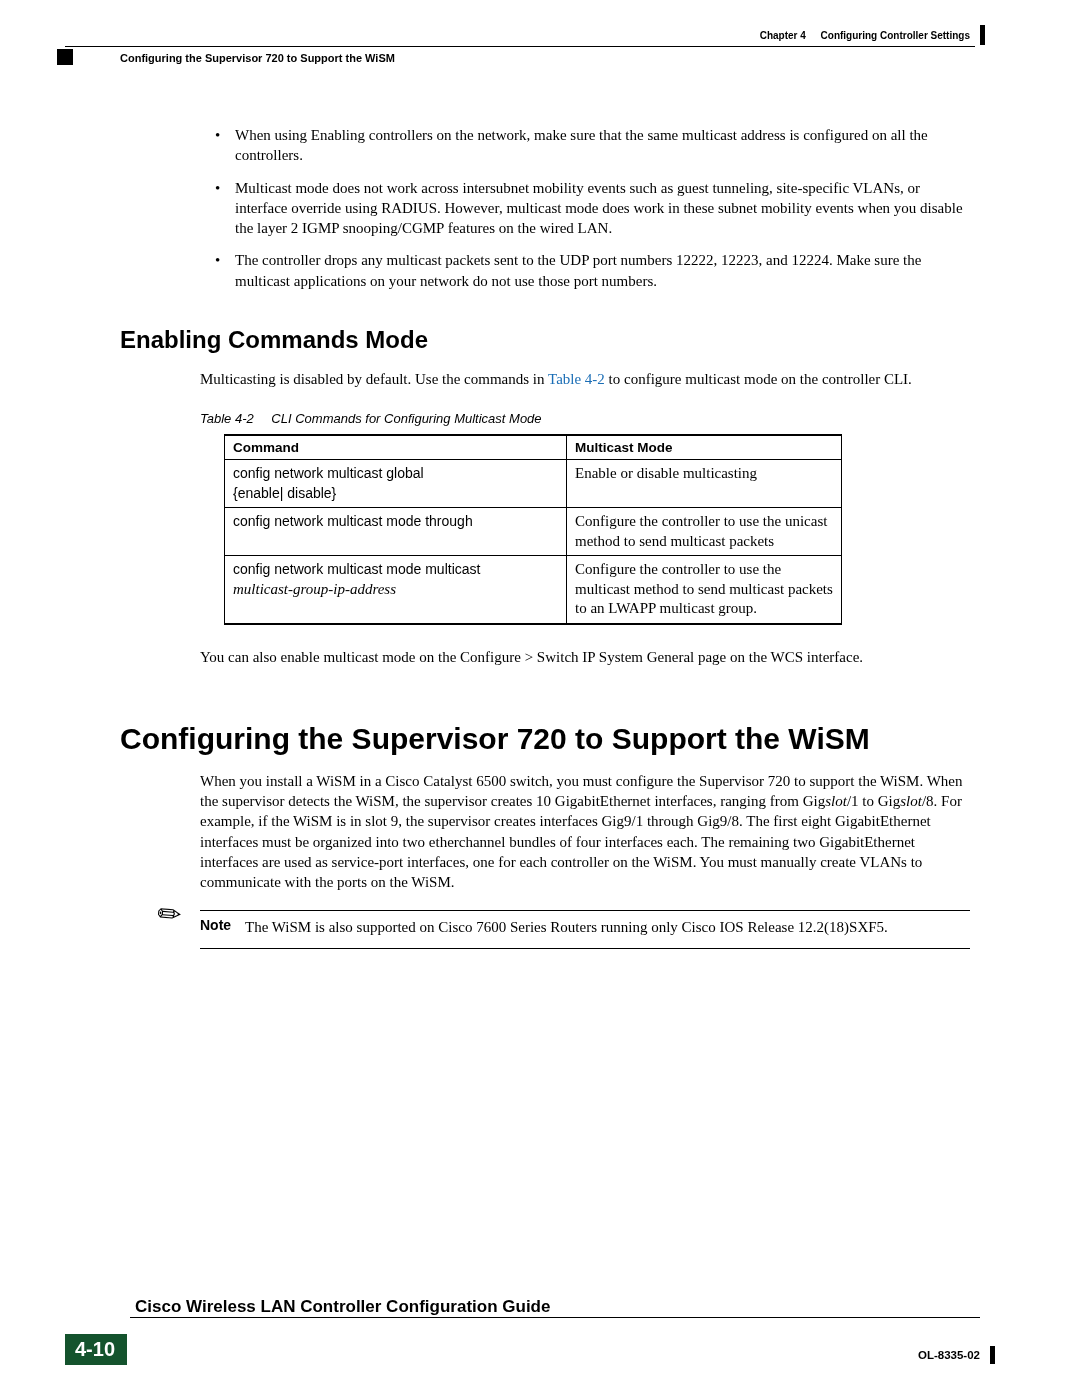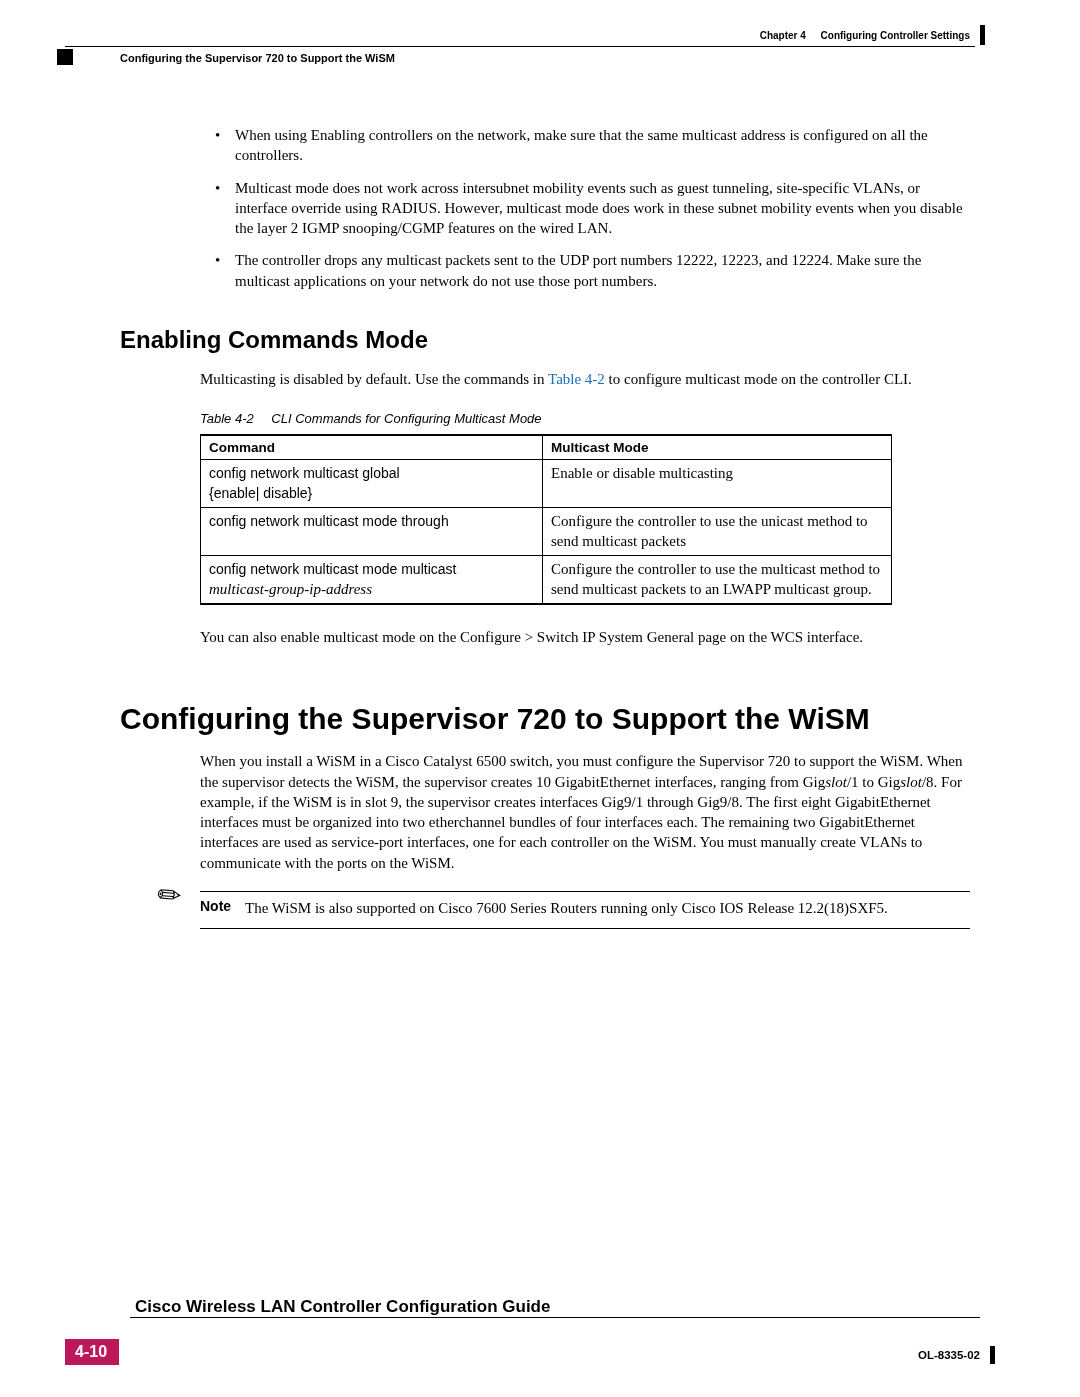--- a/index.html
+++ b/index.html
@@ -102,22 +102,22 @@
   }
   .table-caption {
     font-style: italic;
     font-family: Arial, Helvetica, sans-serif;
     font-size: 13px;
     margin: 22px 0 8px 80px;
   }
   .table-caption .tnum { margin-right: 14px; }
   table.cmd {
     border-collapse: collapse;
-    width: 692px;
-    margin-left: 80px;
+    width: 618px;
+    margin-left: 104px;
     font-size: 15px;
   }
   table.cmd th {
     font-family: Arial, Helvetica, sans-serif;
     font-size: 13.5px;
     font-weight: bold;
     text-align: left;
     border-top: 2px solid #000;
     border-bottom: 1px solid #000;
     border-left: 1px solid #000;
@@ -184,25 +184,25 @@
     font-family: Arial, Helvetica, sans-serif;
     font-size: 17px;
     font-weight: bold;
     margin-left: 70px;
     margin-top: -18px;
   }
   .footer-pagebox {
     position: absolute;
     left: 0;
     bottom: 0;
-    background: #be185d;
+    background: #14532d;
     color: #fff;
     font-family: Arial, Helvetica, sans-serif;
     font-weight: bold;
-    font-size: 16px;
+    font-size: 20px;
     padding: 4px 12px 4px 10px;
   }
   .footer-docnum {
     position: absolute;
     right: 0;
     bottom: 4px;
     font-family: Arial, Helvetica, sans-serif;
     font-size: 11.5px;
     font-weight: bold;
   }

